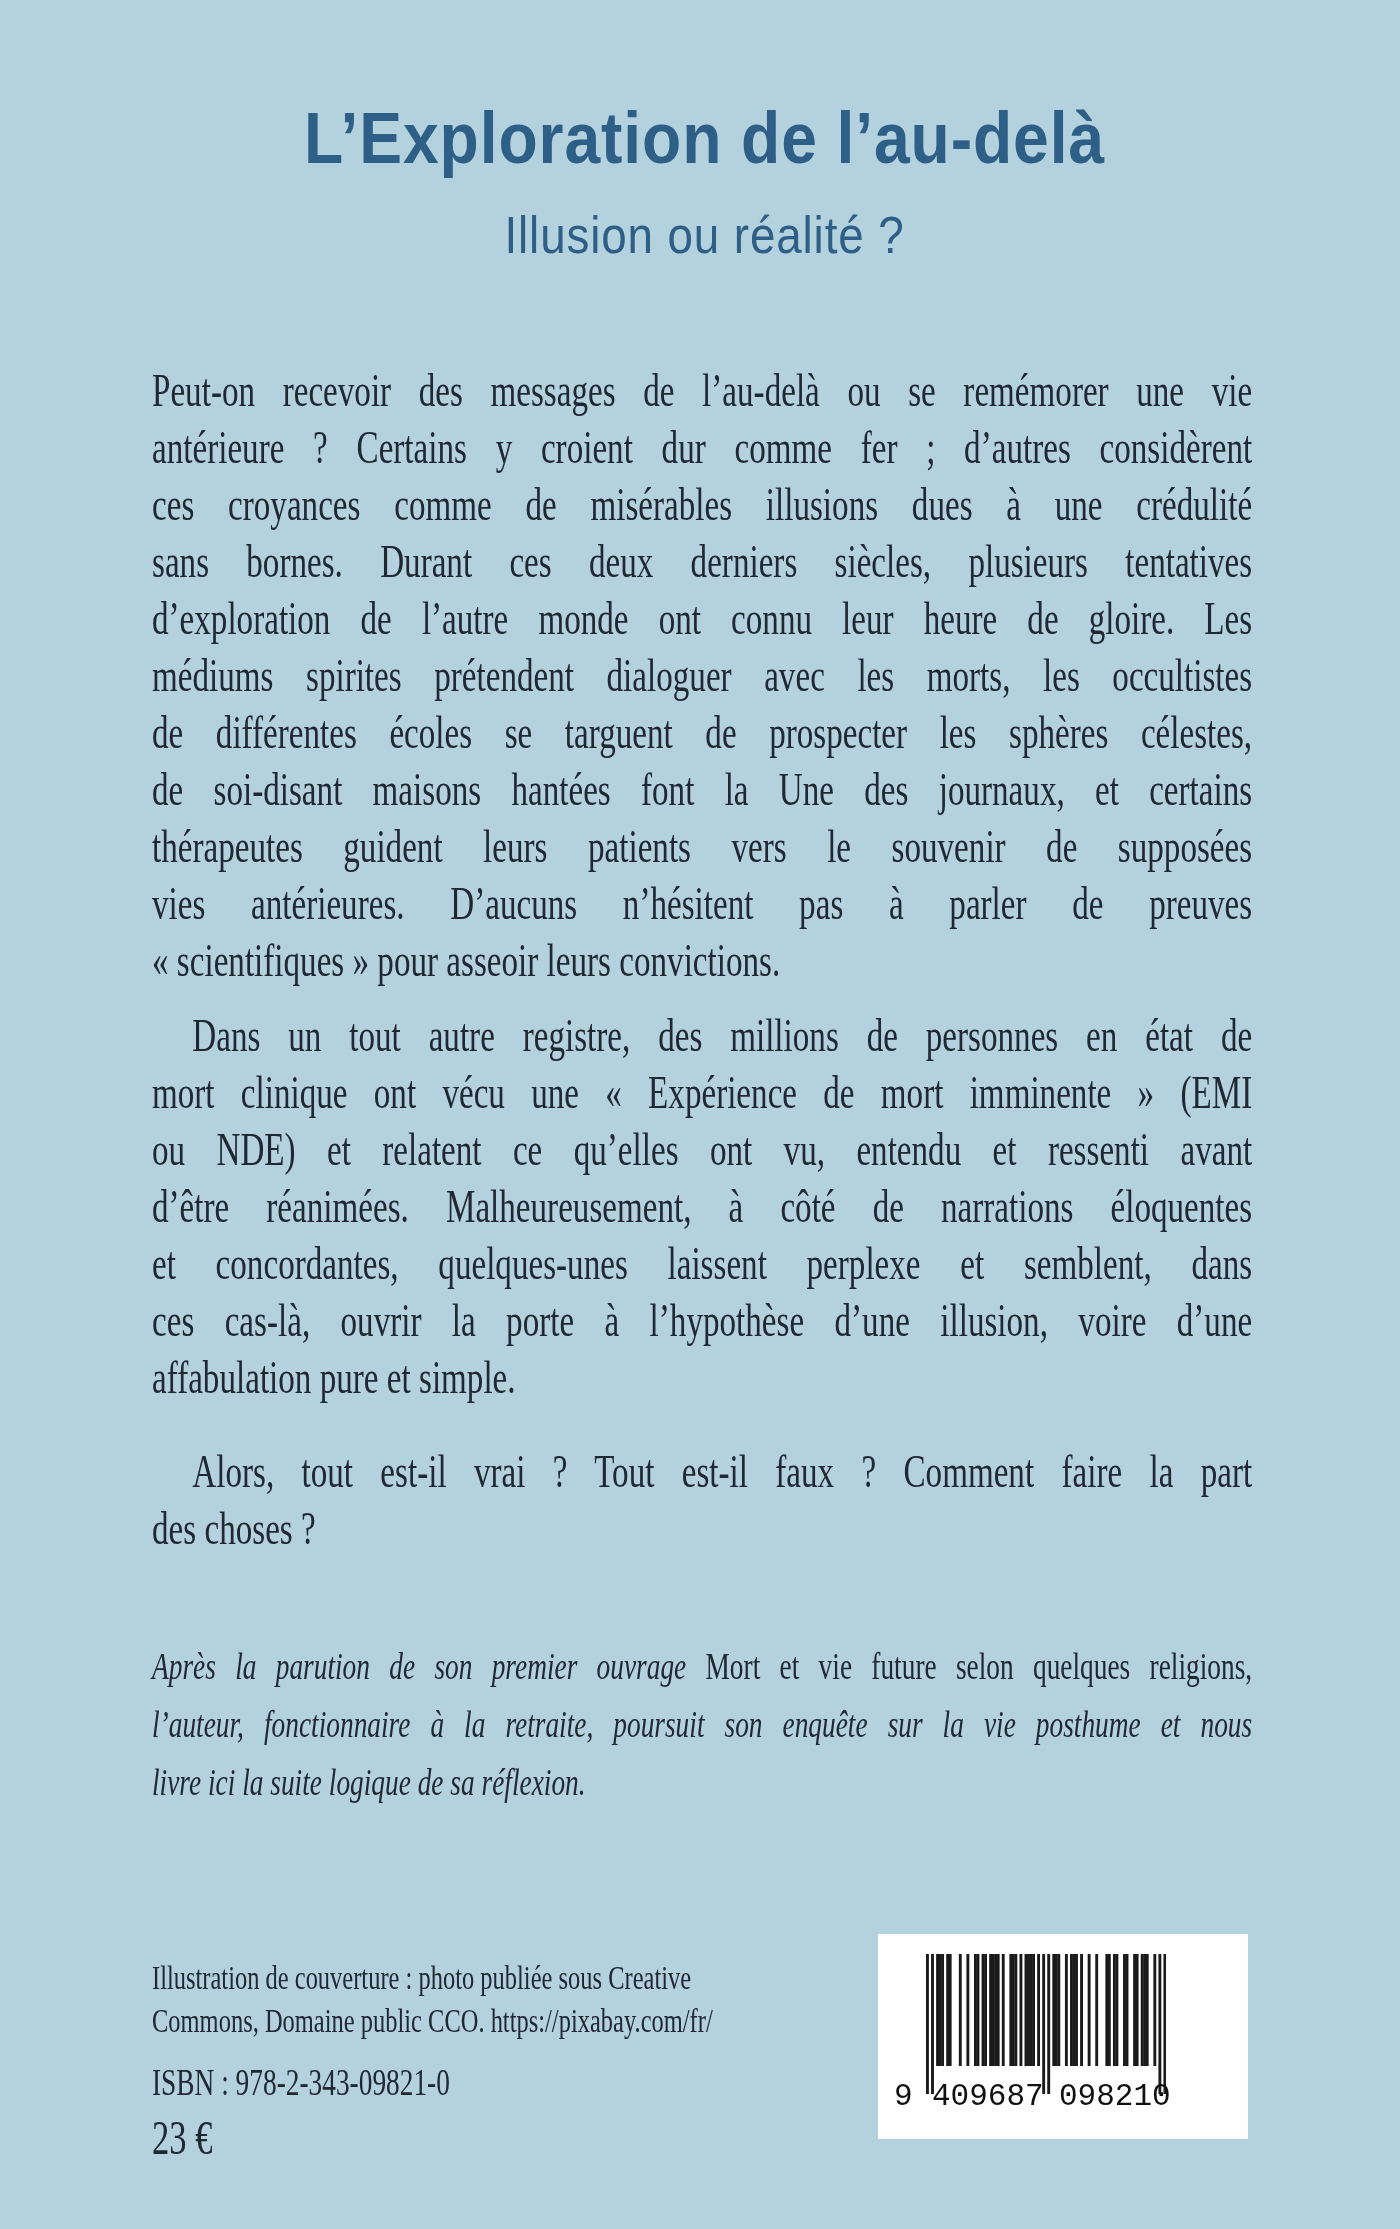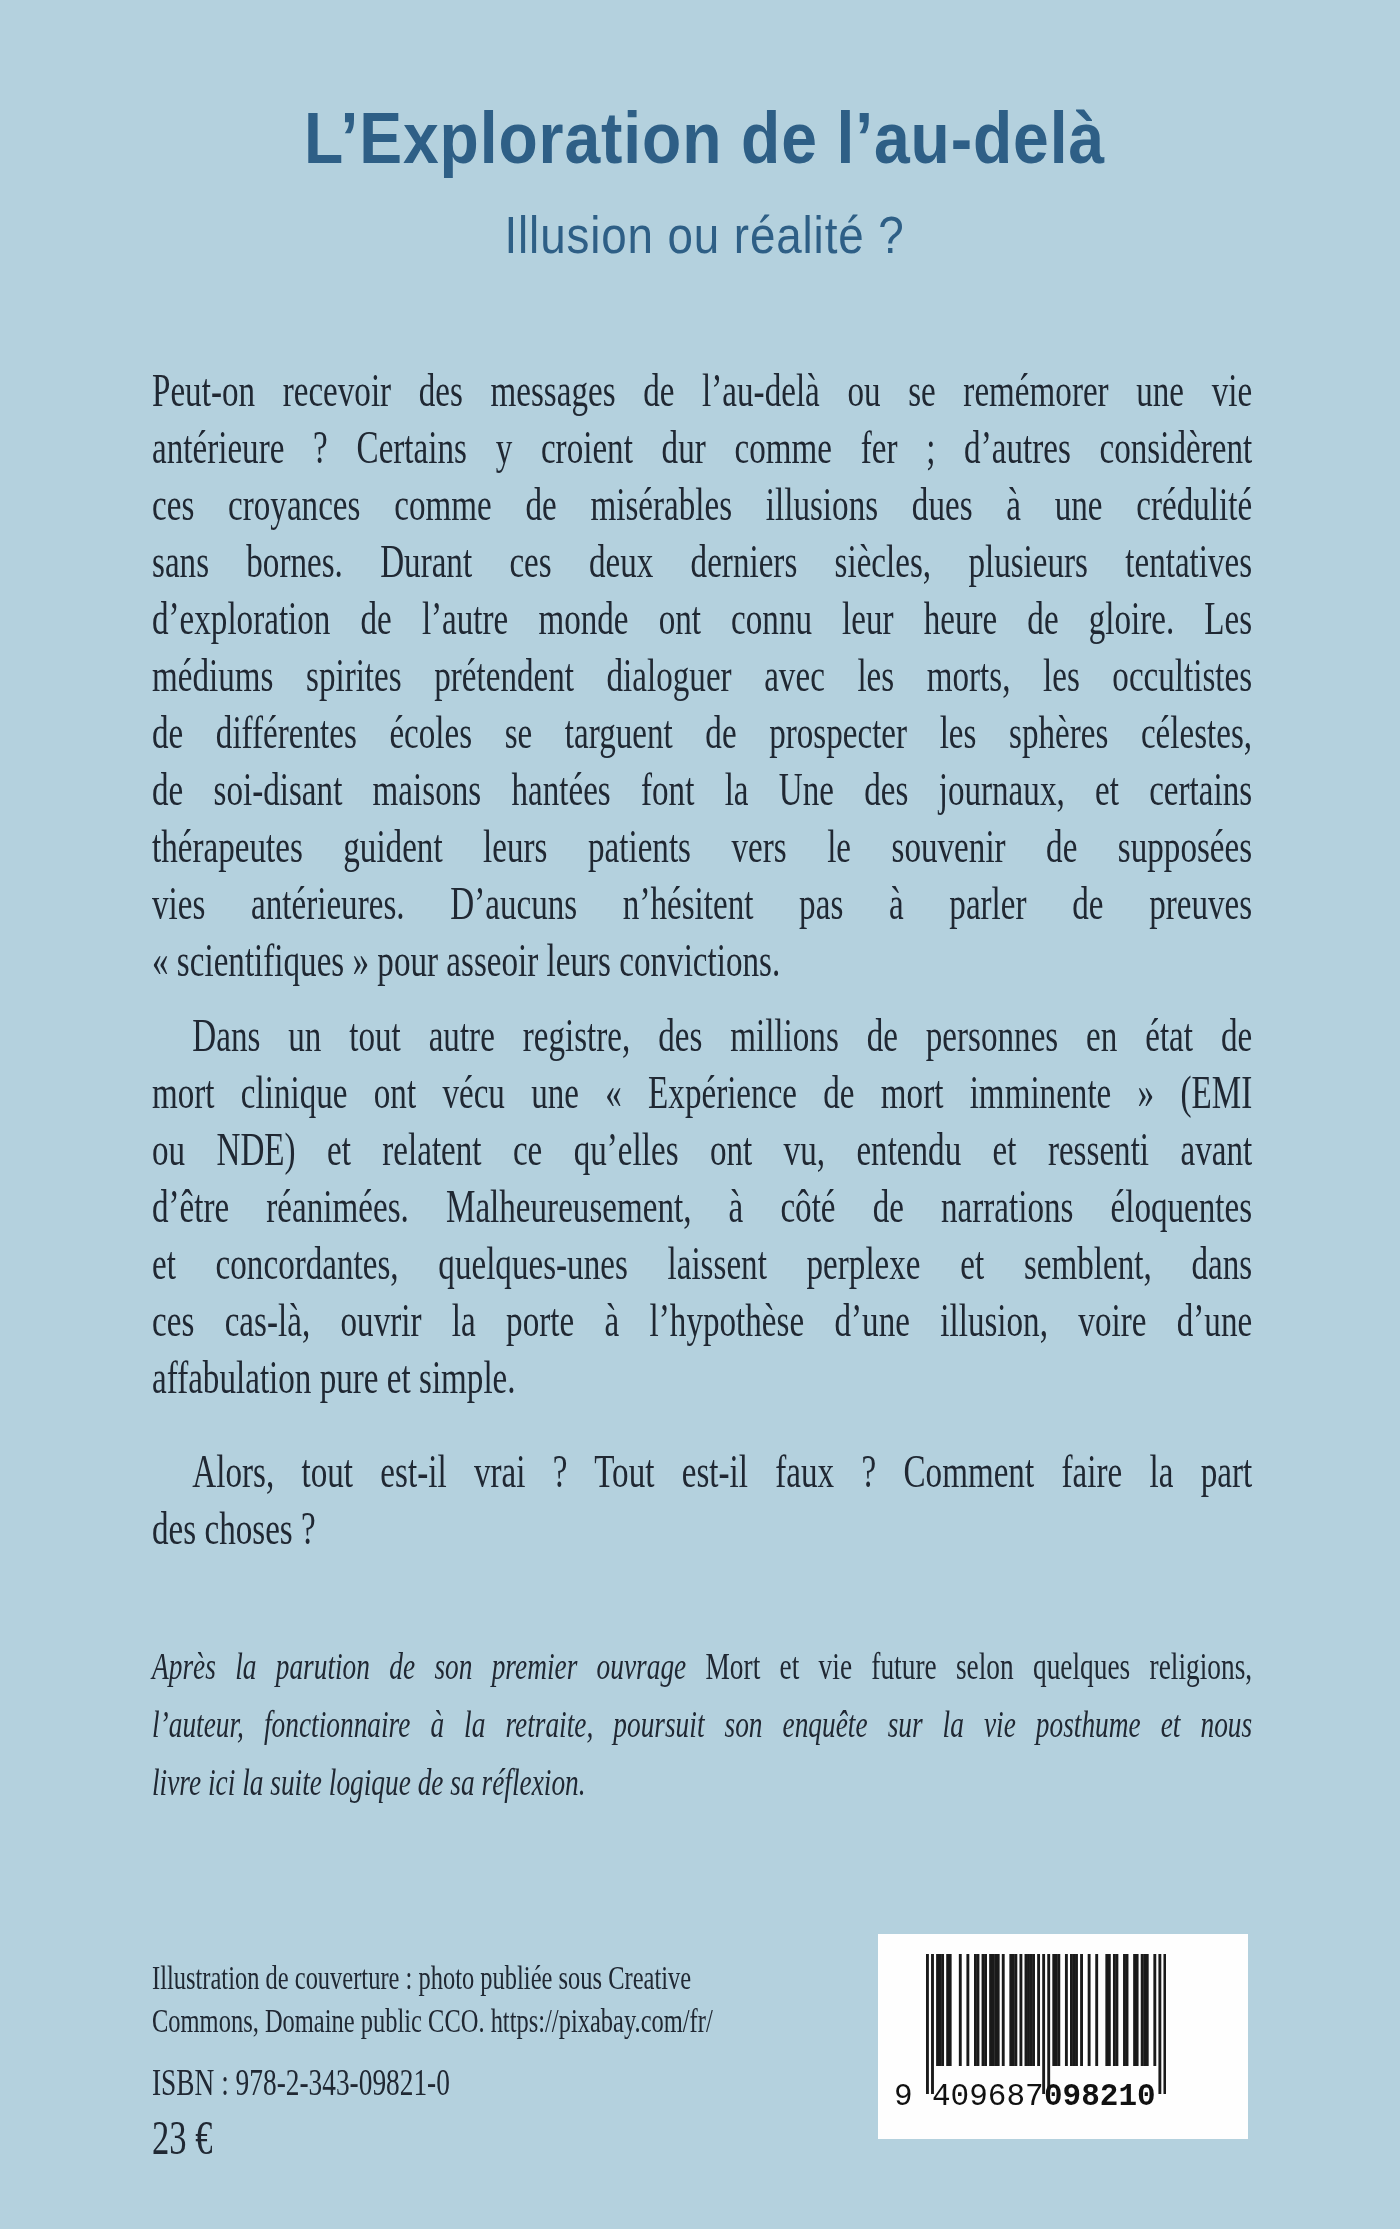--- a/index.html
+++ b/index.html
@@ -33,21 +33,21 @@
   .isbn{margin-top:18px;font-size:38px;line-height:44px;}
   .price{margin-top:8px;font-size:48px;line-height:52px;}
 
   
   .barcode-box{position:absolute;left:878px;top:1934px;width:370px;height:205px;}
   .bars{position:absolute;left:48px;top:20px;}
   .bc-digit{position:absolute;top:146px;font-family:"Liberation Mono", monospace;
             font-size:31px;line-height:34px;color:#111;}
   .bc-first{left:16px;}
   .bc-left{left:54px;}
-  .bc-right{left:166px;font-weight:bold;}
+  .bc-right{left:181px;}
 </style>
 </head>
 <body style="background: rgb(180, 209, 222);">
 
 <div class="page" style="background: rgb(180, 209, 222);">
 
   <header class="masthead" style="color: rgb(46, 95, 134);">
     <h1 class="title">L’Exploration de l’au-delà</h1>
     <h2 class="subtitle">Illusion ou réalité ?</h2>
   </header>

